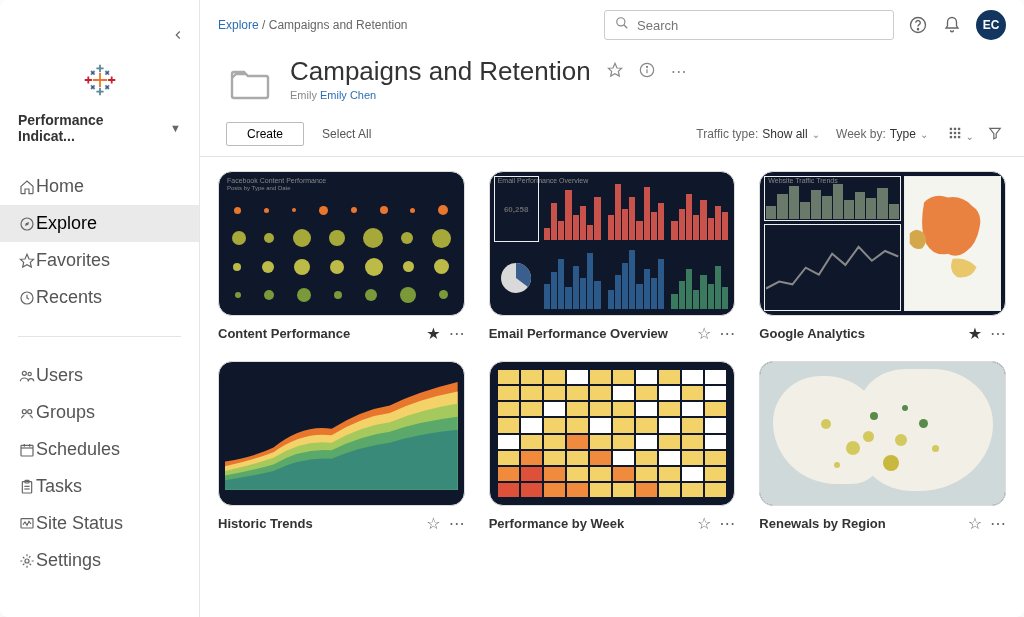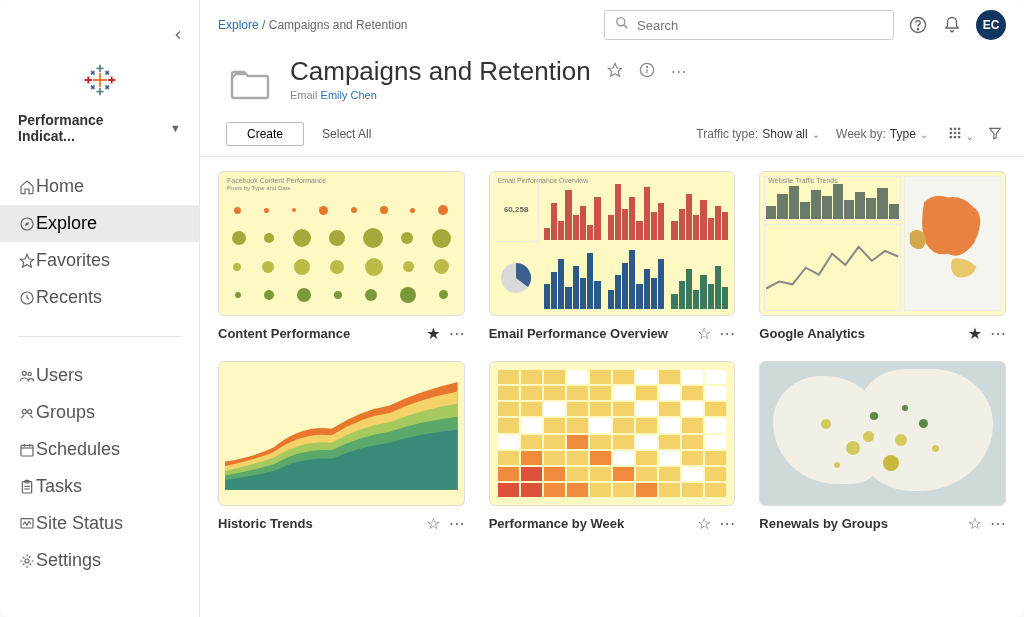--- a/index.html
+++ b/index.html
@@ -214,23 +214,23 @@
       grid-template-columns: repeat(3, 1fr);
       gap: 18px 24px;
       overflow-y: auto;
     }
     .card {
       display: flex;
       flex-direction: column;
     }
     .thumb {
       border: 1px solid #ddd;
-      background: #fef9c3;
+      background: #0f172a;
       height: 145px;
-      border-radius: 6px;
+      border-radius: 14px;
       position: relative;
       overflow: hidden;
     }
     .card-footer {
       display: flex;
       align-items: center;
       padding-top: 8px;
       gap: 8px;
     }
     .card-title {
@@ -503,21 +503,21 @@
         <span class="title-action">
           <svg width="16" height="16" viewBox="0 0 24 24" fill="none" stroke="currentColor" stroke-width="1.8">
               <circle cx="12" cy="12" r="10"></circle>
               <line x1="12" y1="11" x2="12" y2="17"></line>
               <circle cx="12" cy="7.5" r="0.8" fill="currentColor"></circle>
             </svg>
         </span>
         <span class="title-action">⋯</span>
       </h1>
       <div class="owner">
-        <span>Email</span>
+        <span>Emily</span>
         <a href="#">Emily Chen</a>
       </div>
     </div>
   </div>
 
   <div class="toolbar">
     <button class="btn-create">Create</button>
     <span class="toolbar-link">Select All</span>
     <div class="toolbar-right">
       <div class="select-inline">
@@ -854,21 +854,21 @@
           <div class="dot" style="left:55%;top:50%;width:12px;height:12px;background:#d4c95e"></div>
           <div class="dot" style="left:50%;top:65%;width:16px;height:16px;background:#c9b83e"></div>
           <div class="dot" style="left:65%;top:40%;width:9px;height:9px;background:#5a8a4a"></div>
           <div class="dot" style="left:70%;top:58%;width:7px;height:7px;background:#d4c95e"></div>
           <div class="dot" style="left:30%;top:70%;width:6px;height:6px;background:#d4c95e"></div>
           <div class="dot" style="left:42%;top:48%;width:11px;height:11px;background:#d4c95e"></div>
           <div class="dot" style="left:58%;top:30%;width:6px;height:6px;background:#5a8a4a"></div>
         </div>
       </div>
       <div class="card-footer">
-        <span class="card-title">Renewals by Groups</span>
+        <span class="card-title">Renewals by Region</span>
         <span class="card-action">☆</span>
         <span class="card-action">⋯</span>
       </div>
     </div>
 
   </div>
 
 </main>
 
 </body></html>

